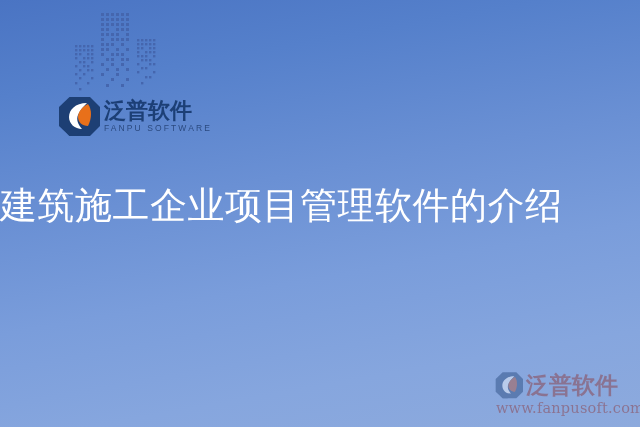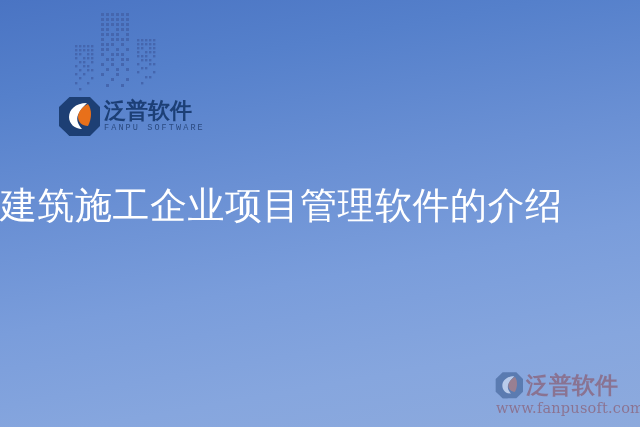--- a/index.html
+++ b/index.html
@@ -57,21 +57,21 @@
   .logo-cn {
     font-family: "DejaVu Sans", "Liberation Sans", sans-serif;
     font-size: 22px;
     font-weight: bold;
     color: #1c3f76;
     line-height: 1.08;
     letter-spacing: 0px;
     white-space: nowrap;
   }
   .logo-en {
-    font-family: Liberation Mono, monospace;
+    font-family: Liberation Sans, sans-serif;
     font-size: 8.5px;
     font-weight: normal;
     color: #2b4a80;
     letter-spacing: 2.1px;
     line-height: 1.2;
     margin-top: 1px;
     white-space: nowrap;
   }
 
   

